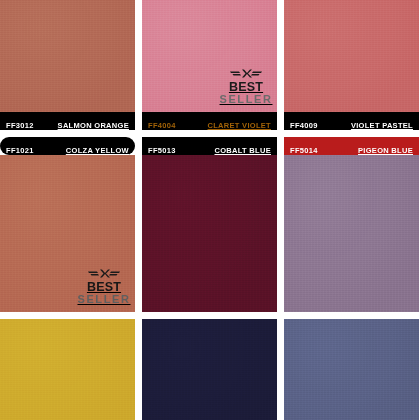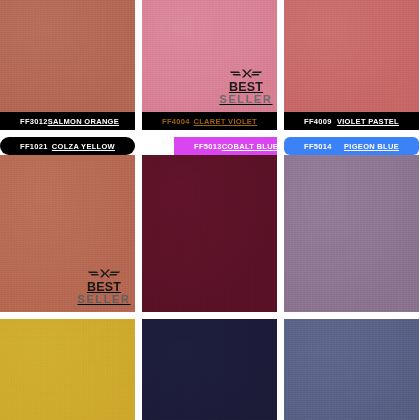--- a/index.html
+++ b/index.html
@@ -62,23 +62,23 @@
     mix-blend-mode: overlay;
     opacity: 0.85;
   }
 
   .swatch-label {
     height: 18px;
     flex: 0 0 18px;
     background: #000000;
     color: #ffffff;
     display: flex;
-    align-items: center;
+    align-items: flex-end;
     justify-content: space-between;
-    padding: 0 20px;
+    padding: 0 6px;
     box-sizing: border-box;
     letter-spacing: 0.2px;
   }
   .swatch-code {
     font-size: 7.5px;
     font-weight: bold;
     letter-spacing: 0.3px;
     white-space: nowrap;
   }
   .swatch-name {
@@ -186,29 +186,29 @@
             <path d="M26 4 L33 12 L26 20 L30 20 L36 13 L42 20 L46 20 L38 12 L46 4 L42 4 L36 11 L30 4 Z"></path>
           </g>
         </svg>
         <div class="badge-best">BEST</div>
         <div class="badge-seller">SELLER</div>
       </div>
     </div>
   </div>
 
   <div class="swatch-card row-mid">
-    <div class="swatch-label" style="background: #d946ef; color: rgb(255, 255, 255); margin-left: 32px;">
+    <div class="swatch-label" style="background: #000000; color: rgb(255, 255, 255);">
       <span class="swatch-code">FF5013</span>
       <span class="swatch-name">COBALT BLUE</span>
     </div>
     <div class="swatch-fill" style="background:#5C1228"></div>
   </div>
 
   <div class="swatch-card row-mid">
-    <div class="swatch-label" style="background: #3b82f6; color: rgb(255, 255, 255); border-radius: 6px;">
+    <div class="swatch-label" style="background: #b91c1c; color: rgb(255, 255, 255);">
       <span class="swatch-code">FF5014</span>
       <span class="swatch-name">PIGEON BLUE</span>
     </div>
     <div class="swatch-fill" style="background:#8D7792"></div>
   </div>
 
   <div class="swatch-card row-bot">
     <div class="swatch-fill" style="background:#CFAB2D"></div>
   </div>
 

